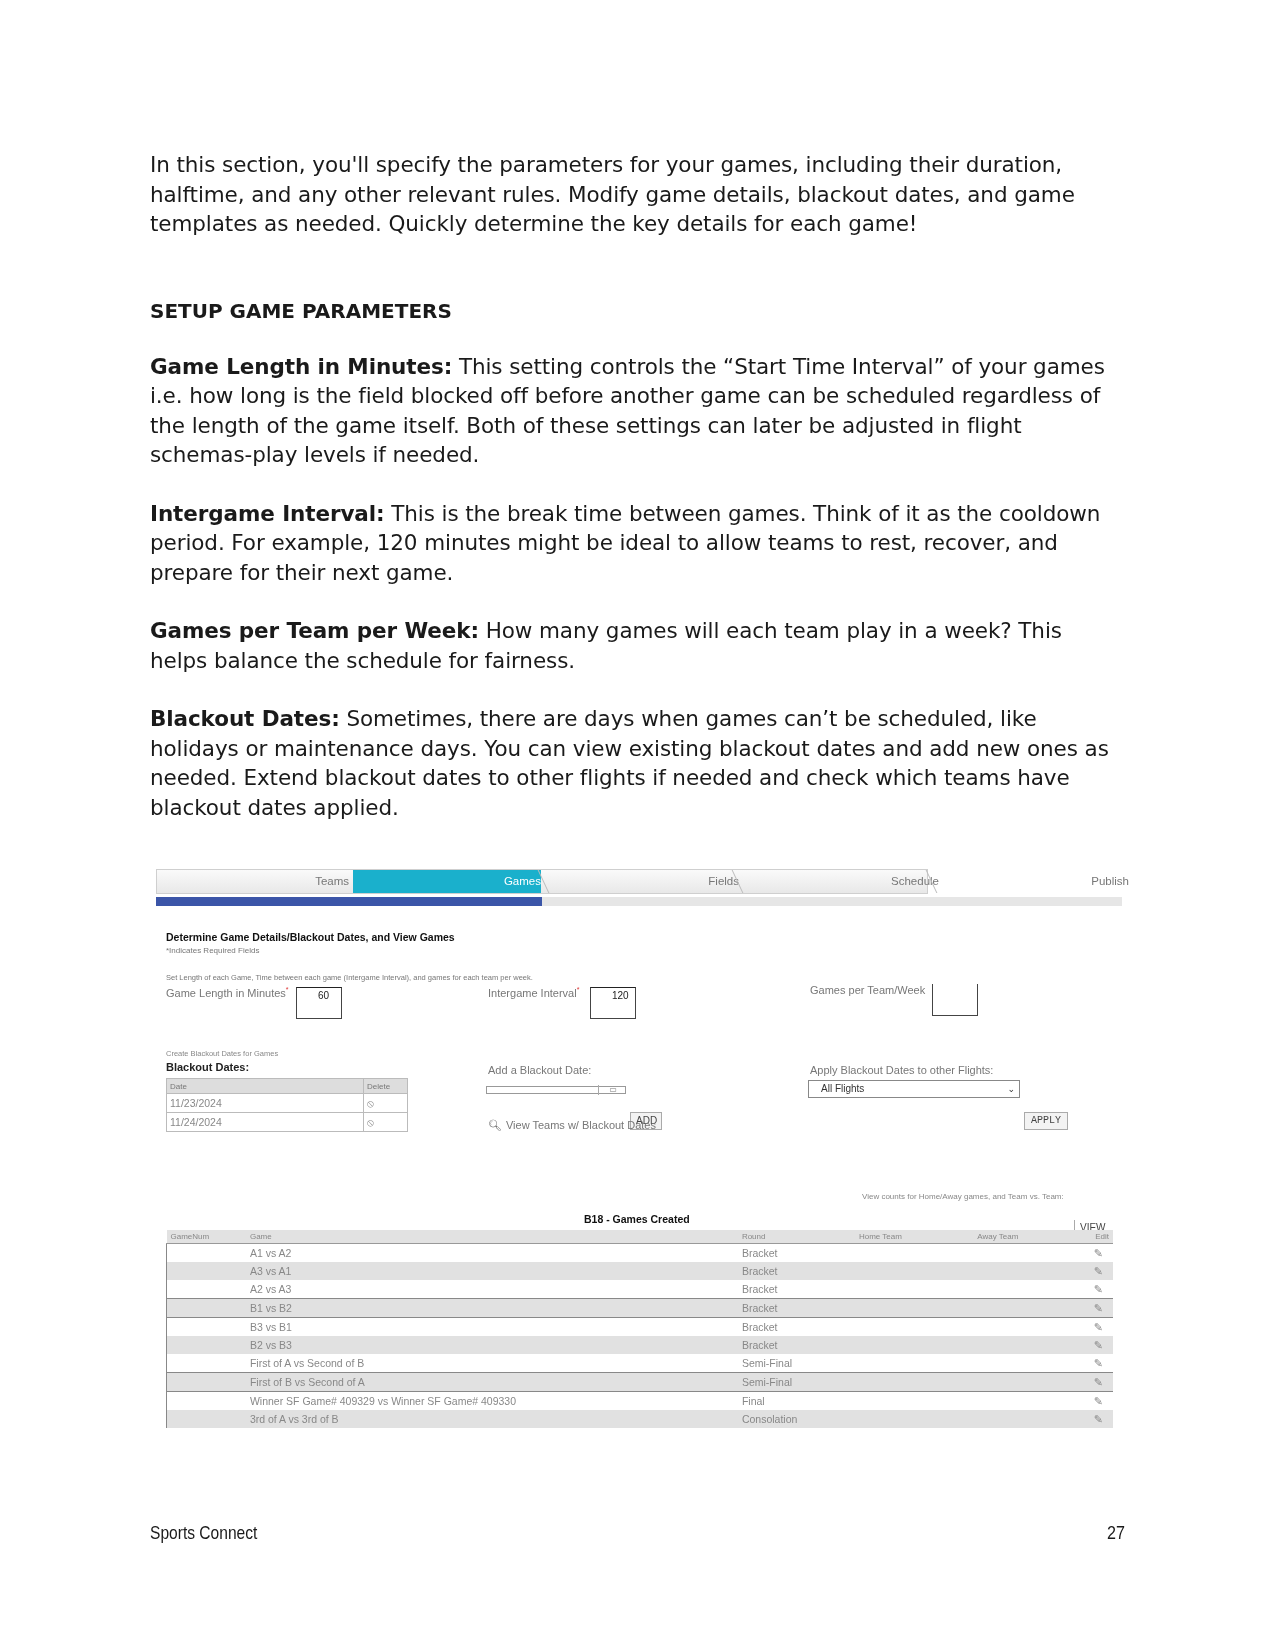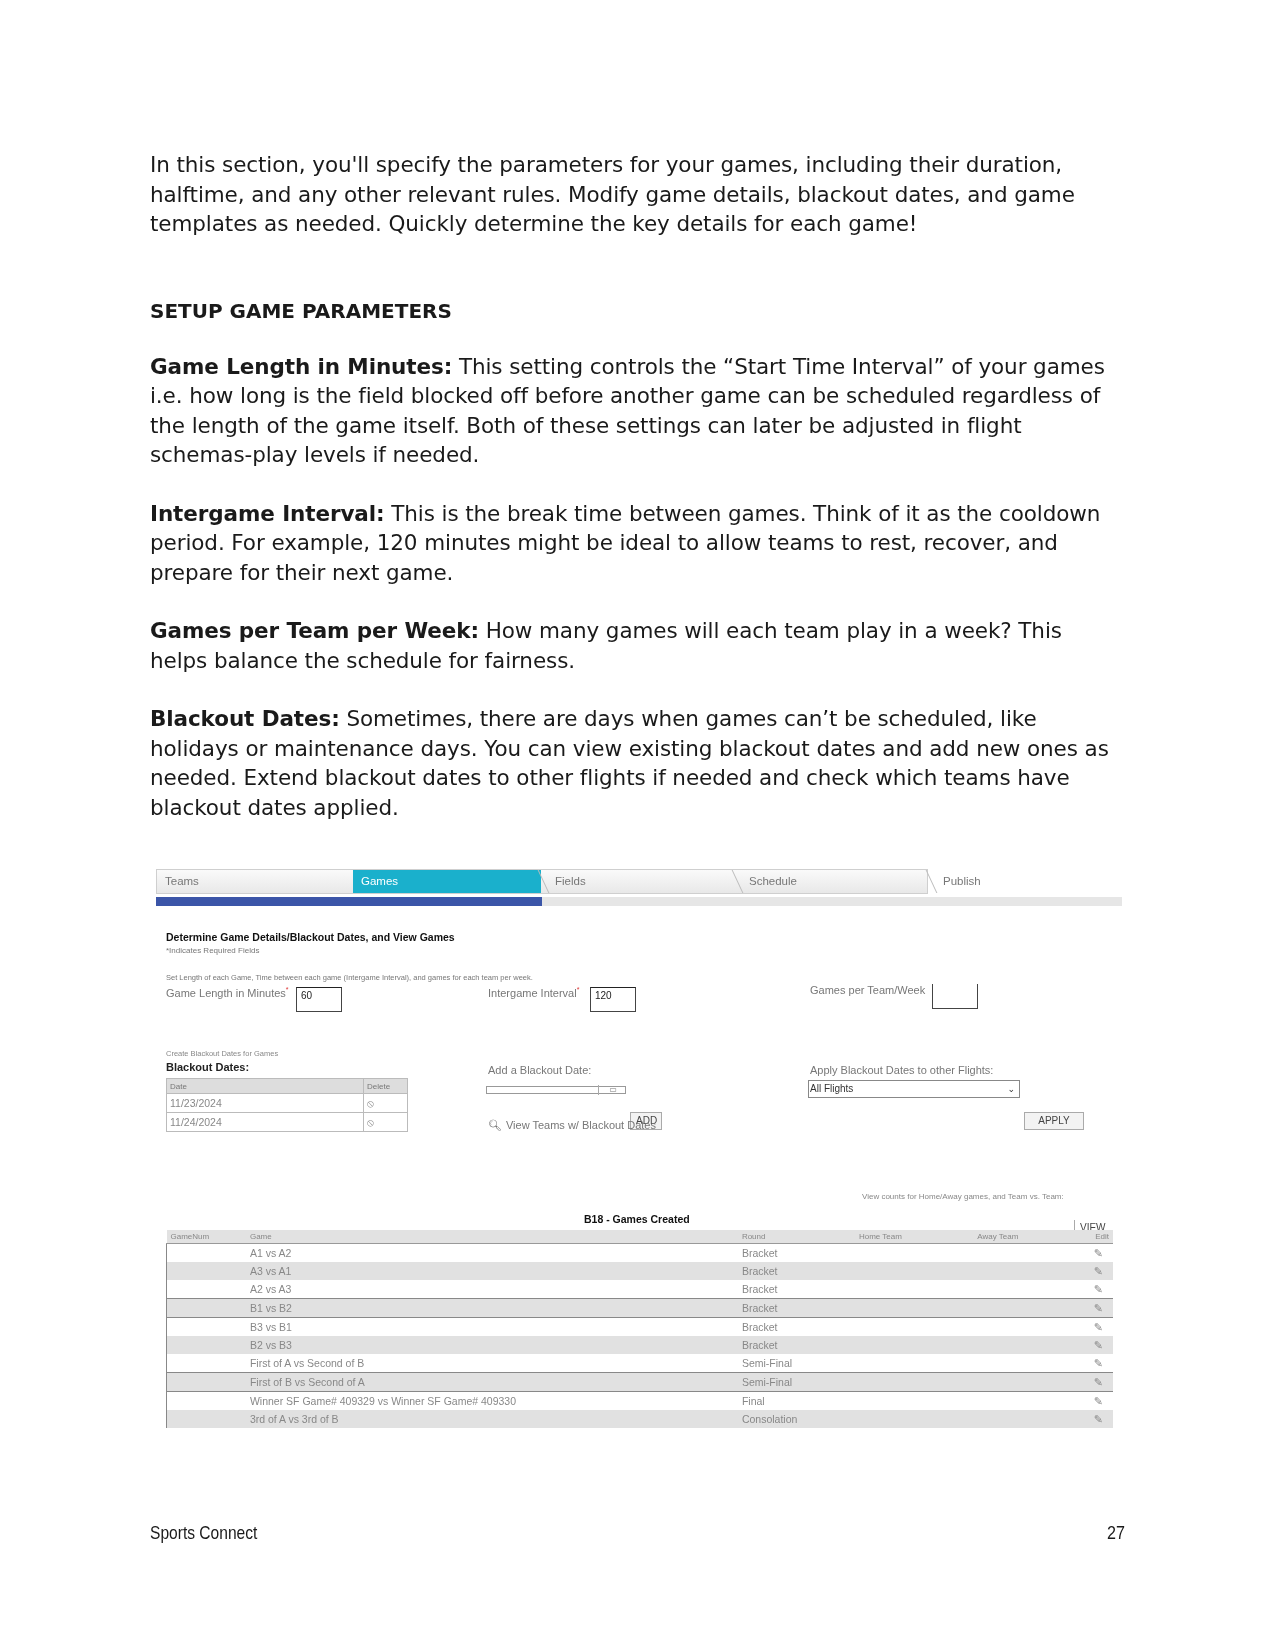--- a/index.html
+++ b/index.html
@@ -9,48 +9,48 @@
   .para { font-size: 21.5px; line-height: 29.5px; margin: 0; letter-spacing: -0.1px; }
   .intro { margin-top: 0; }
   .heading { font-size: 20px; font-weight: bold; margin: 60px 0 0 0; letter-spacing: 0px; }
   .def { margin-top: 29px; }
   .def b { font-weight: bold; }
 
   
   .shot { position: absolute; left: 156px; top: 869px; width: 966px; height: 570px;
           font-family: "Liberation Sans", sans-serif; color: #555; background: #fff; }
   .wizard { position: absolute; left: 0; top: 0; width: 772px; height: 25px;
-            border: 1px solid #cfcfcf; background: linear-gradient(#fafafa, #e8e8e8); box-sizing: border-box; }
+            border: 1px solid #cfcfcf; background: linear-gradient(#fafafa, #e8e8e8); box-sizing: border-box; text-align: right; }
   .step { position: absolute; top: 0; height: 23px; line-height: 23px; font-size: 11.5px; color: #777; padding-left: 8px; }
   .step.active { background: #1ab0cc; color: #fff; }
   .step .sep { position: absolute; top: 0; left: -4px; width: 8px; height: 23px;
                border-left: 1px solid #bbb; transform: skewX(25deg); }
   .progress { position: absolute; left: 0; top: 28px; width: 966px; height: 9px; background: #e6e6e6; }
   .progress .bar { width: 386px; height: 9px; background: #3b55a8; }
   .s-title { position: absolute; left: 10px; top: 62px; font-size: 10.5px; font-weight: bold; color: #111; }
   .s-req { position: absolute; left: 10px; top: 77px; font-size: 8px; color: #777; }
   .s-hint { position: absolute; left: 10px; top: 104px; font-size: 7.5px; color: #777; }
   .lbl { position: absolute; font-size: 11px; color: #777; }
   .lbl sup { color: #d33; font-size: 7px; }
-  .inp { position: absolute; height: 25px; border: 1px solid #444; border-top-color: #222; font-size: 10px;
-         line-height: 15px; padding-left: 4px; box-sizing: border-box; background: #fff; color: #222; }
+  .inp { position: absolute; height: 32px; border: 1px solid #444; border-top-color: #222; font-size: 10px;
+         line-height: 15px; padding-left: 21px; box-sizing: border-box; background: #fff; color: #222; }
   .small-h { position: absolute; font-size: 7.5px; color: #888; }
   .bold-h { position: absolute; font-size: 11px; font-weight: bold; color: #222; }
   .bd-table { position: absolute; left: 10px; top: 209px; width: 242px; border-collapse: collapse; font-size: 10.5px; }
   .bd-table th { background: #ddd; font-size: 8px; color: #777; text-align: left; height: 14px; padding: 0 3px;
                  border: 1px solid #bbb; font-weight: normal; }
   .bd-table td { height: 18px; padding: 0 3px; border: 1px solid #bbb; color: #888; }
   .btn { position: absolute; height: 18px; line-height: 16px; font-size: 10px; color: #444; background: #f3f3f3;
          border: 1px solid #aaa; box-sizing: border-box; padding: 0 5px; text-align: center; margin-top: 32px; }
   .date-inp { position: absolute; left: 330px; top: 217px; width: 140px; height: 8px; border: 1px solid #999;
               background: #fff; box-sizing: border-box; }
   .cal { position: absolute; left: 442px; top: 216px; width: 28px; height: 10px; font-size: 8px; color: #777;
          text-align: center; line-height: 10px; border-left: 1px solid #aaa; }
   .select { position: absolute; left: 652px; top: 211px; width: 212px; height: 18px; border: 1px solid #888;
-            box-sizing: border-box; font-size: 10px; line-height: 16px; padding-left: 1px; color: #333; background: #fff; }
+            box-sizing: border-box; font-size: 10px; line-height: 16px; padding-left: 12px; color: #333; background: #fff; }
   .select .chev { position: absolute; right: 4px; top: 0; font-size: 9px; color: #333; }
   .link { position: absolute; left: 332px; top: 250px; font-size: 11px; color: #777; text-align: center; }
   .link .mag { font-size: 11px; color: #555; margin-right: 4px; }
   .view-hint { position: absolute; left: 706px; top: 323px; font-size: 8px; color: #888; }
   .games-title { position: absolute; left: 428px; top: 344px; font-size: 10.5px; font-weight: bold; color: #111; }
   .g-table { position: absolute; left: 10px; top: 361px; width: 947px; border-collapse: collapse; font-size: 10.5px; }
   .g-table th { background: #e2e2e2; font-size: 8px; color: #888; height: 13px; font-weight: normal; text-align: left;
                 border-bottom: 1px solid #999; padding: 0 4px; }
   .g-table td { height: 18px; padding: 0 4px; color: #888; }
   .g-table tr.odd td { background: #ffffff; }
@@ -123,21 +123,21 @@
   </table>
 
   <div class="lbl" style="left:332px;top:195px;">Add a Blackout Date:</div>
   <div class="date-inp"></div>
   <div class="cal">▭</div>
   <div class="btn" style="left:474px;top:211px;width:32px;">ADD</div>
   <div class="link"><span class="mag">🔍︎</span><span>View Teams w/ Blackout Dates</span></div>
 
   <div class="lbl" style="left:654px;top:195px;">Apply Blackout Dates to other Flights:</div>
   <div class="select"><span>All Flights</span><span class="chev">⌄</span></div>
-  <div class="btn" style="left:868px;top:211px;width:60px;">APPLY</div>
+  <div class="btn" style="left:868px;top:211px;width:44px;font-family:Liberation Mono, monospace;">APPLY</div>
 
   <div class="view-hint">View counts for Home/Away games, and Team vs. Team:</div>
   <div class="btn" style="left:918px;top:319px;width:36px;border-top:none;border-bottom:none;border-right:none;background:#fff;">VIEW</div>
   <div class="games-title">B18 - Games Created</div>
 
   <table class="g-table">
     <thead>
       <tr>
         <th style="width:72px;">GameNum</th>
         <th style="width:492px;margin-top:40px;">Game</th>

